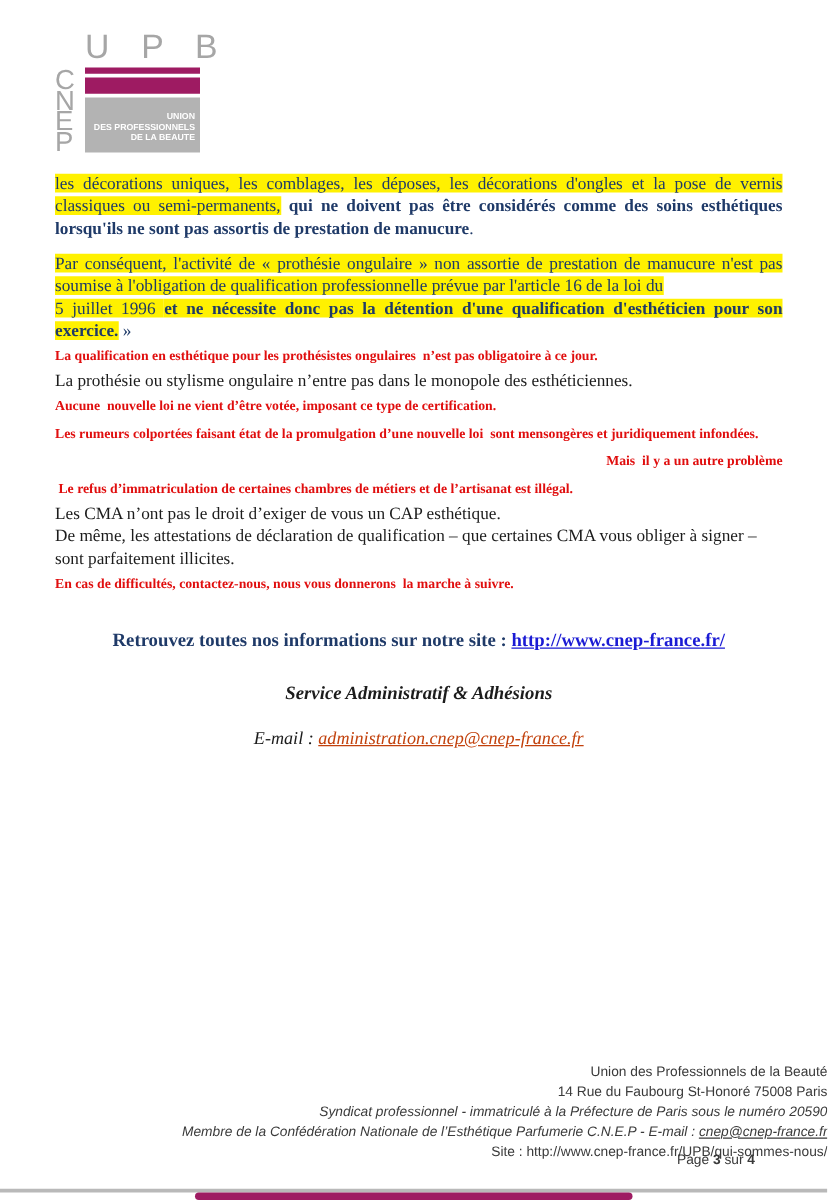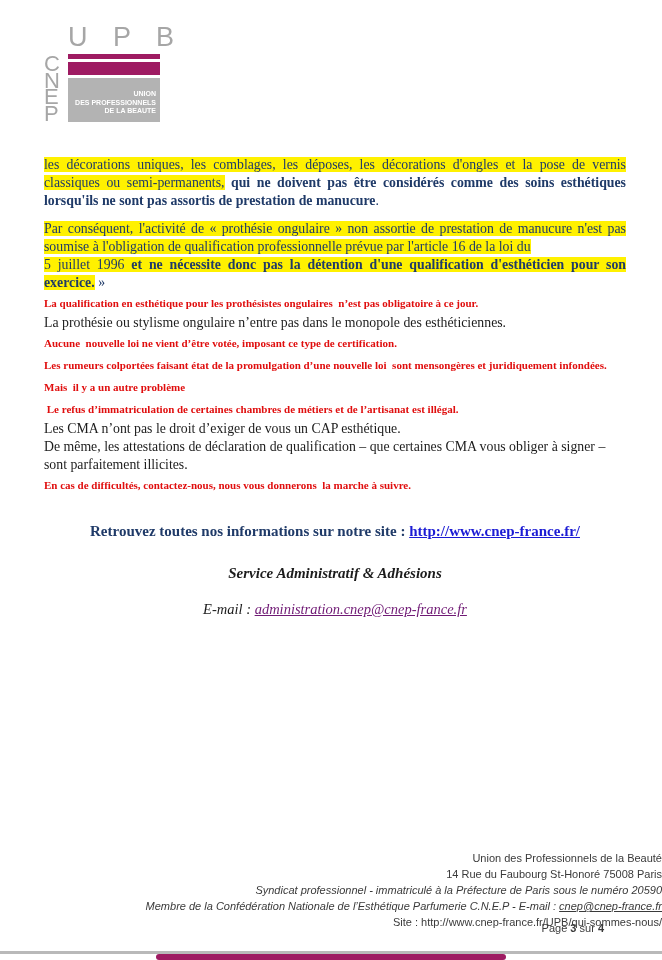--- a/index.html
+++ b/index.html
@@ -15,36 +15,36 @@
   .upb{font-family:"Liberation Sans",sans-serif;font-size:27px;line-height:30px;
        color:#A6A6A6;letter-spacing:9px;white-space:nowrap;}
   .bar{width:92px;}
   .bar.thin{height:5px;margin-top:2px;}
   .bar.thick{height:13px;margin-top:3px;}
   .org-box{margin-top:3px;width:84px;background:#B3B3B3;color:#fff;
            font-family:"Liberation Sans",sans-serif;font-size:7px;font-weight:bold;
            line-height:8.5px;text-align:right;padding:12px 4px 6px 4px;}
 
   
-  .content{position:absolute;left:44px;top:156px;width:582px;}
+  .content{position:absolute;left:44px;top:138px;width:582px;}
   .para{margin:0;font-size:13.8px;line-height:18px;text-align:justify;}
   .para+.para{margin-top:10px;}
   .hl{background:#FFF100;}
   .navy{color:#1F3A68;}
   .b{font-weight:bold;}
   h2.red{margin:0;color:#E00E0E;font-size:11px;line-height:22px;font-weight:bold;
          white-space:pre-wrap;}
   p.body{margin:0;font-size:13.8px;line-height:18px;}  .mt10{margin-top:10px;} .mt12{margin-top:12px;}
-  .mt14{margin-top:14px;}.mt16{margin-top:16px;} .mt18{margin-top:18px;}.mt22{margin-top:22px;} .mt30{margin-top:30px;}
+  .mt14{margin-top:14px;text-align:right;}.mt16{margin-top:16px;} .mt18{margin-top:18px;}.mt22{margin-top:22px;} .mt30{margin-top:30px;}
   .center{text-align:center;}
   .site-line{font-size:15px;font-weight:bold;color:#1F3A68;line-height:20px;margin-top:25px;}
   .site-line a{color:#1B1BD4;}
   .service-line{font-size:15px;font-weight:bold;font-style:italic;color:#1C1C1C;line-height:20px;}
   .email-line{font-size:14.5px;font-style:italic;color:#1C1C1C;line-height:20px;}
-  .email-line a{color:#701a75;}
+  .email-line a{color:#c2410c;}
   a{text-decoration:underline;}
 
   
   .footer{position:absolute;left:0;right:0;top:850px;text-align:right;
           font-family:"Liberation Sans",sans-serif;font-size:11px;line-height:16px;color:#3A3A3A;}
   .footer .it{font-style:italic;}
   .footer a{color:#3A3A3A;font-style:italic;}
   .page-num{position:absolute;right:58px;top:922px;font-family:Liberation Sans, sans-serif;
             font-size:11px;color:#3A3A3A;}
   .bottom-rule{position:absolute;left:0;right:0;bottom:6px;height:3px;background:#B9B9B9;}

